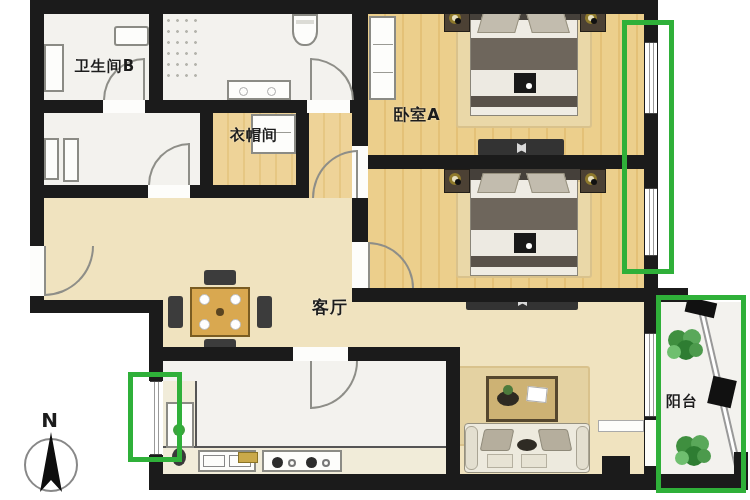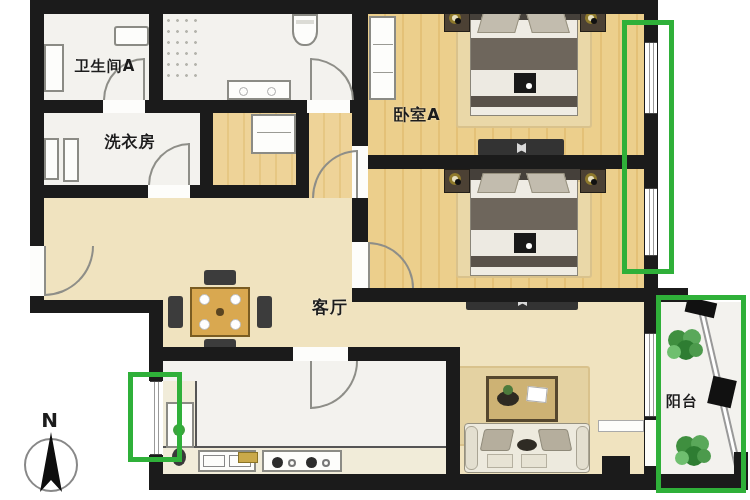--- a/index.html
+++ b/index.html
@@ -249,22 +249,22 @@
       <circle cx="28" cy="12" r="9" fill="#5aa85a"></circle>
     <circle cx="22" cy="24" r="10" fill="#2e7d32"></circle>
       <circle cx="10" cy="26" r="7" fill="#6fbf6f"></circle>
     <circle cx="32" cy="24" r="7" fill="#4c9a4c"></circle>
   </svg>
 
   <div class="greenbox" style="left:622px;top:20px;width:52px;height:254px;"></div>
   <div class="greenbox" style="left:128px;top:372px;width:54px;height:90px;"></div>
   <div class="greenbox" style="left:656px;top:295px;width:90px;height:198px;"></div>
 
-  <div class="label" style="left:60px;top:57px;width:90px;">卫生间A</div>
-  <div class="label" style="left:82px;top:132px;width:96px;font-size:16px;">洗衣房</div>
+  <div class="label" style="left:60px;top:57px;width:90px;">卫生间B</div>
+  <div class="label" style="left:211px;top:126px;width:86px;">衣帽间</div>
   <div class="label" style="left:376px;top:105px;width:82px;font-size:16px;">卧室A</div>
   <div class="label" style="left:296px;top:296px;width:68px;font-size:17px;">客厅</div>
   <div class="label" style="left:656px;top:392px;width:52px;">阳台</div>
 
   <div style="left:16px;top:408px;width:68px;height:90px;z-index:30;">
     <div class="label" style="left:0;top:0;width:68px;font-size:20px;">N</div>
     <div style="left:8px;top:30px;width:54px;height:54px;border:2.5px solid #888;border-radius:50%;"></div>
     <svg style="left:6px;top:22px;" width="58" height="68" viewBox="0 0 58 68">
       <polygon points="29,2 18,62 29,50 40,62" fill="#0e0e0e"></polygon>
     </svg>

